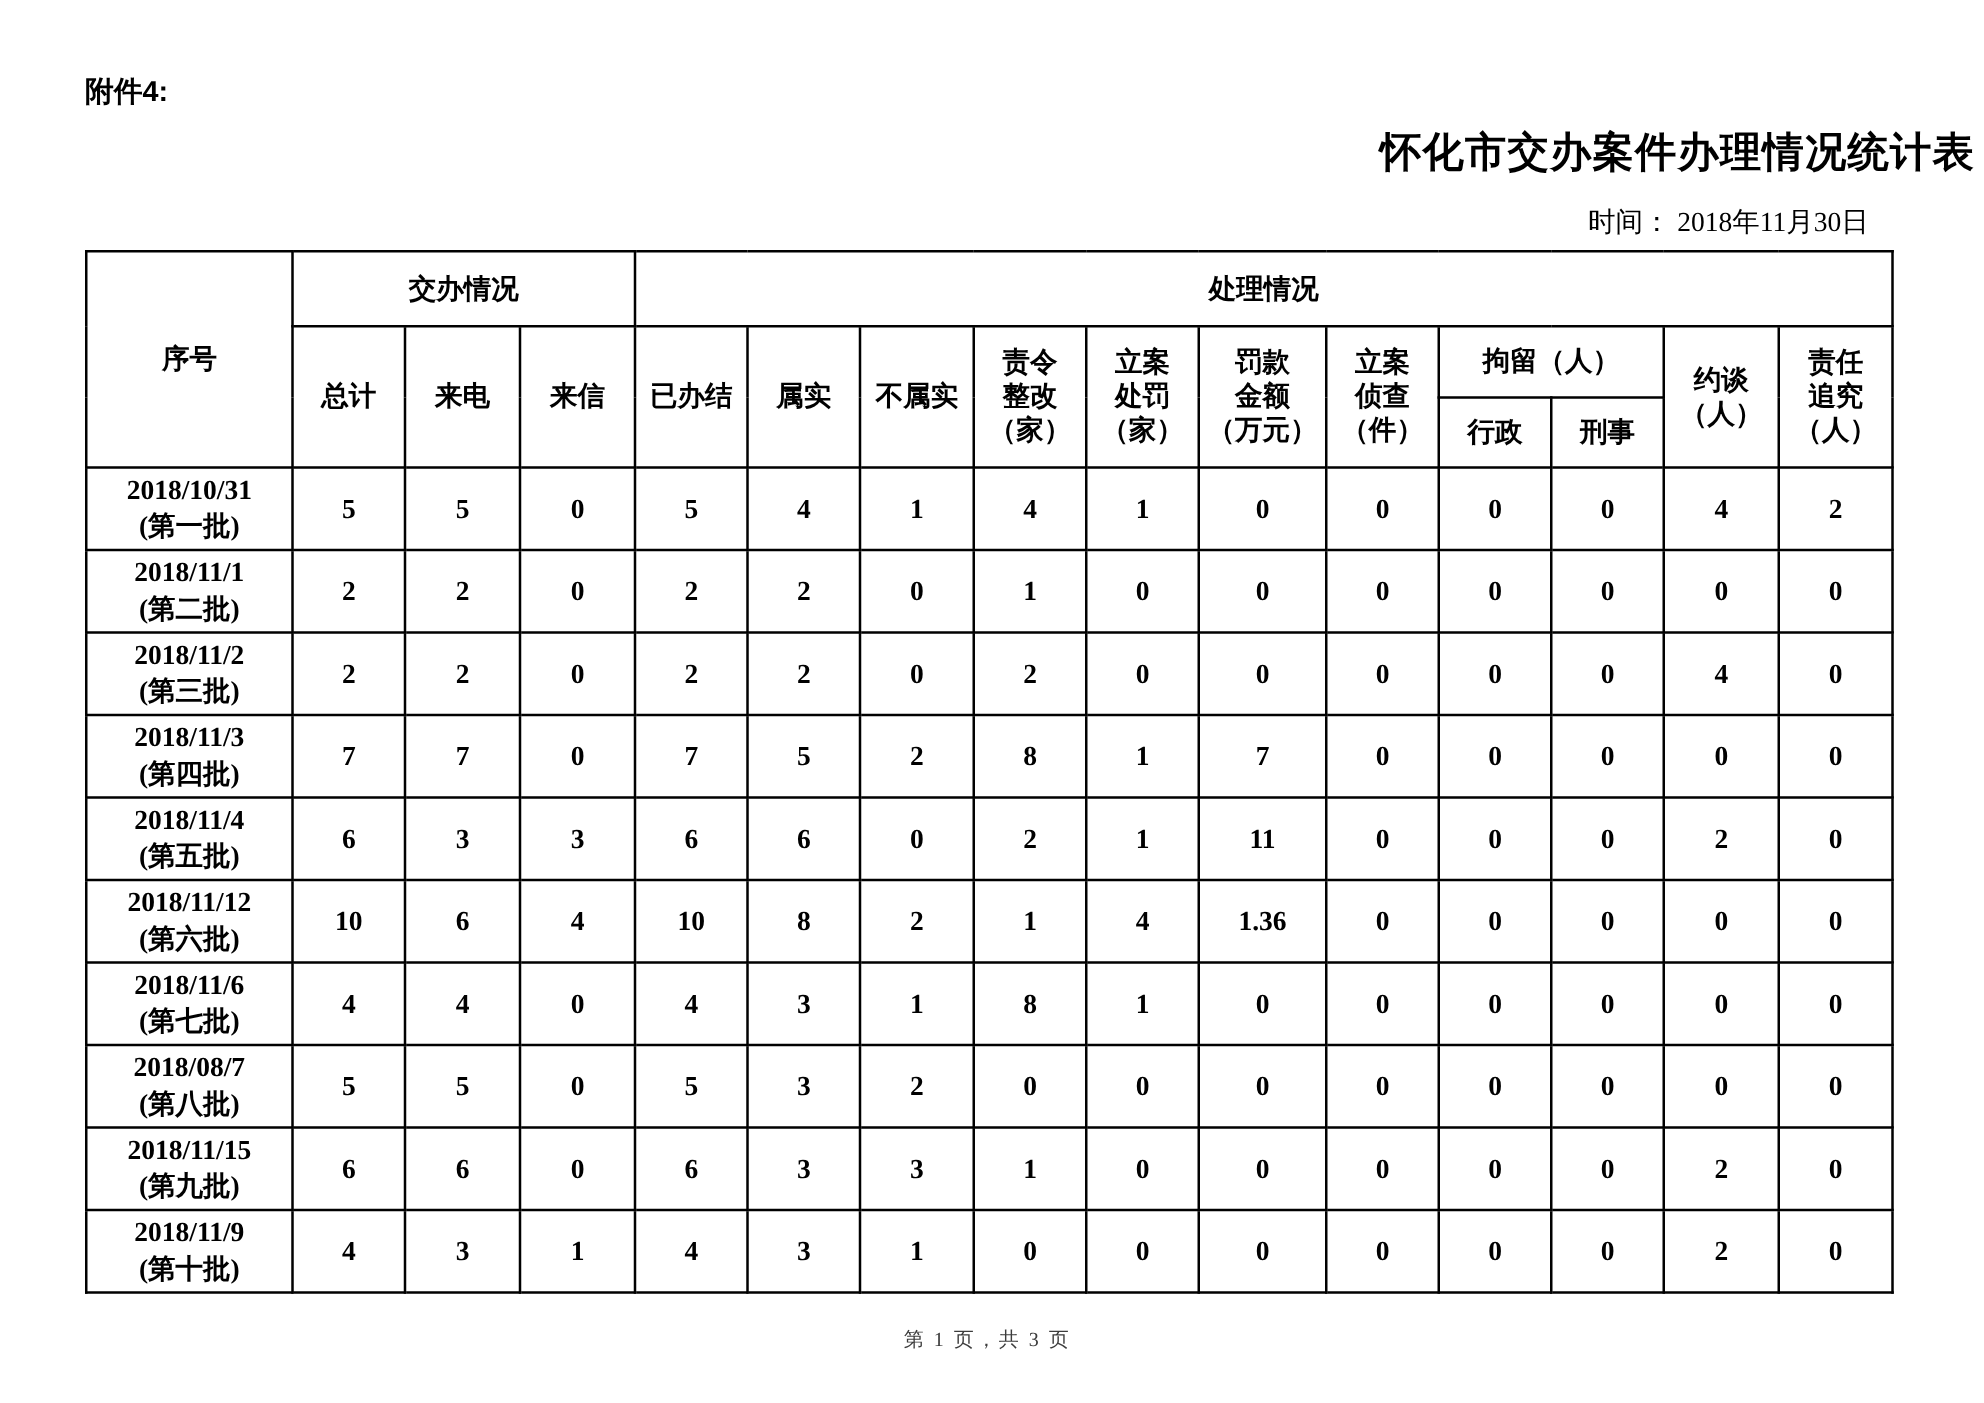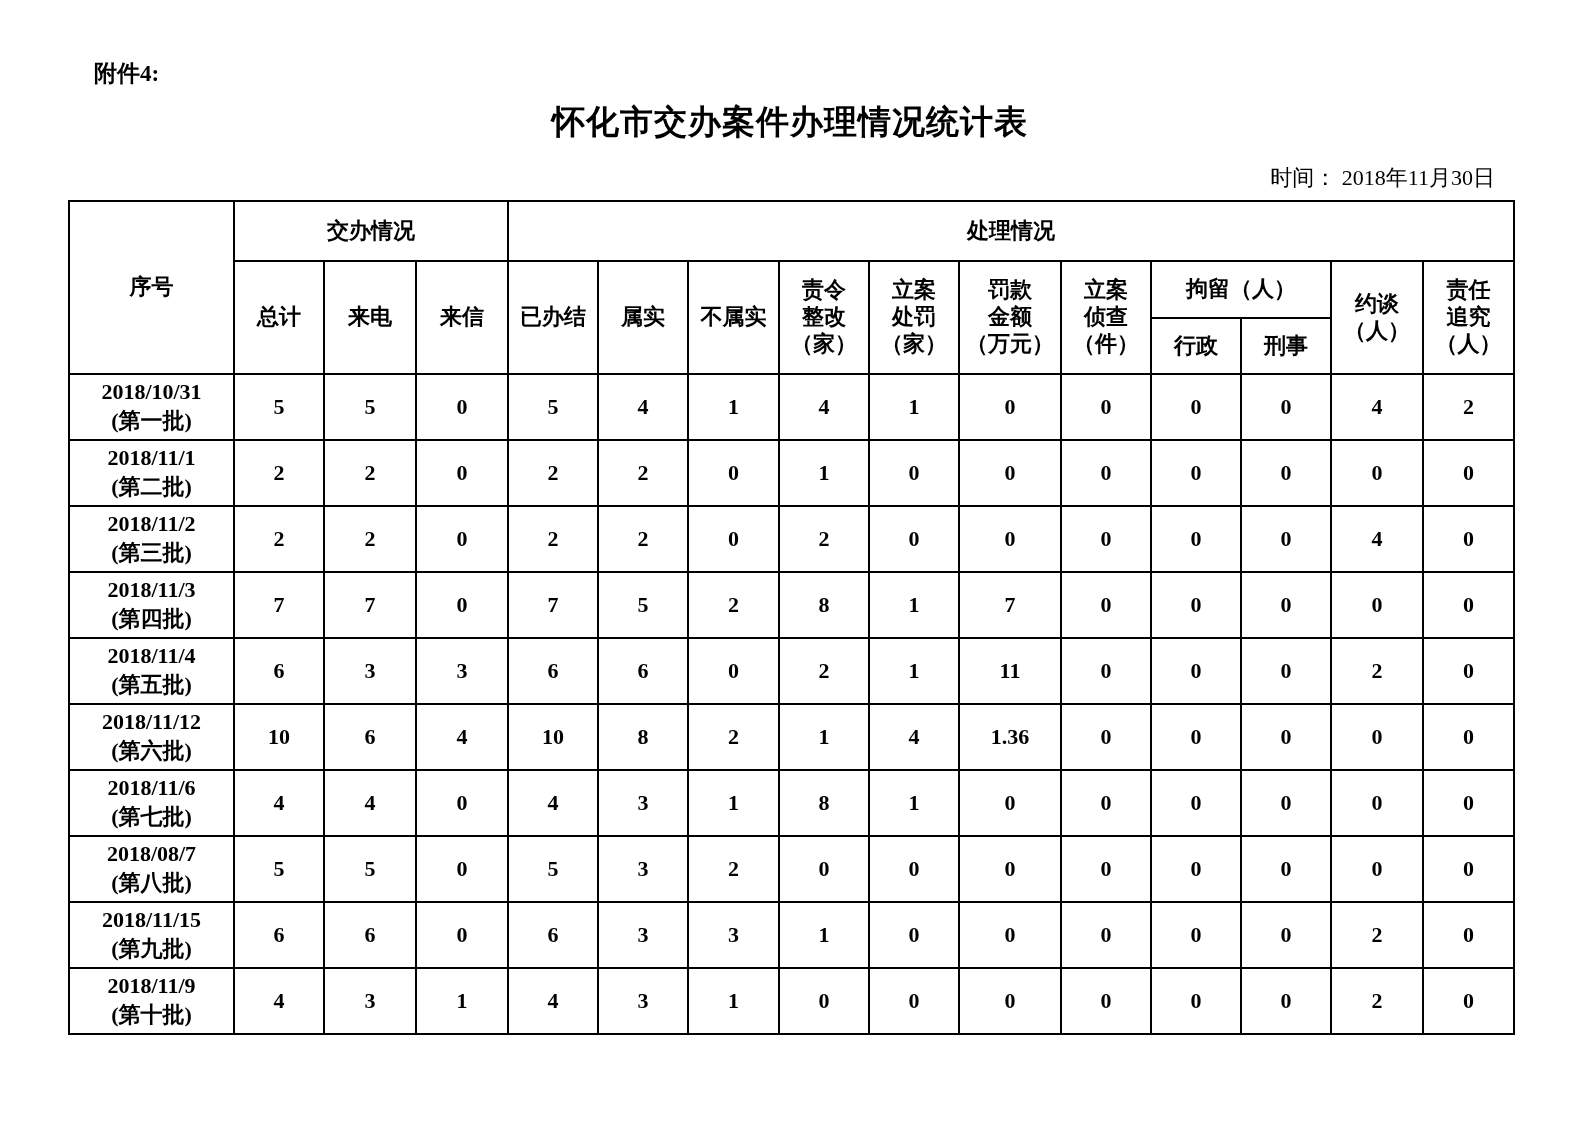--- a/index.html
+++ b/index.html
@@ -9,26 +9,25 @@
     font-family:"Liberation Serif","DejaVu Serif",serif;
     color:#000;
   }
   .page {
     position:relative; width:1587px; height:1122px;
     background:#ffffff; overflow:hidden;
   }
   .attachment {
     position:absolute; left:68px; top:58px;
     font-size:23px; font-weight:bold;
-    font-family:Liberation Serif, serif;
-    margin-left:26px;
+    font-family:Liberation Sans, sans-serif;
   }
   .title {
     position:absolute; left:0; top:100px; width:1580px;
-    text-align:center; font-size:33px; font-weight:bold;
+    text-align:right; font-size:33px; font-weight:bold;
     font-family:"Liberation Sans","DejaVu Sans",sans-serif;
     letter-spacing:1px;
   }
   .datetime {
     position:absolute; right:92px; top:163px;
     font-size:22px; font-weight:normal;
   }
   table.stat {
     position:absolute; left:68px; top:200px;
     width:1445px;
@@ -288,14 +287,15 @@
           <td>0</td>
           <td>0</td>
           <td>0</td>
           <td>0</td>
           <td>2</td>
           <td>0</td>
         </tr>
       </tbody>
   </table>
 
+  <div class="footer">第 1 页，共 3 页</div>
 
 </div>
 
 </body></html>

